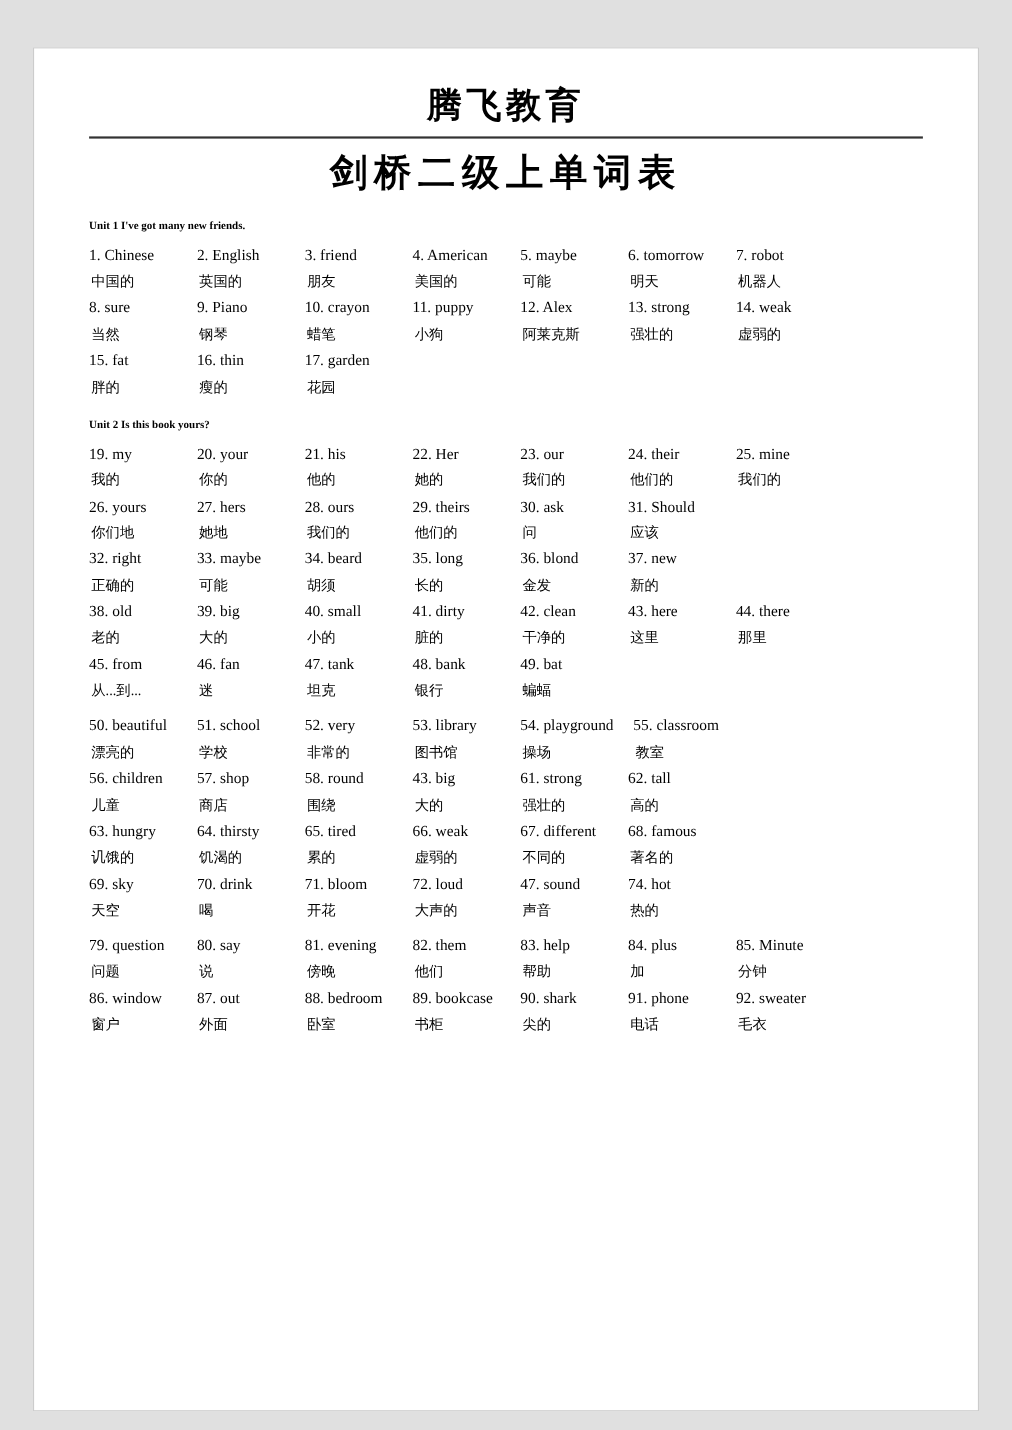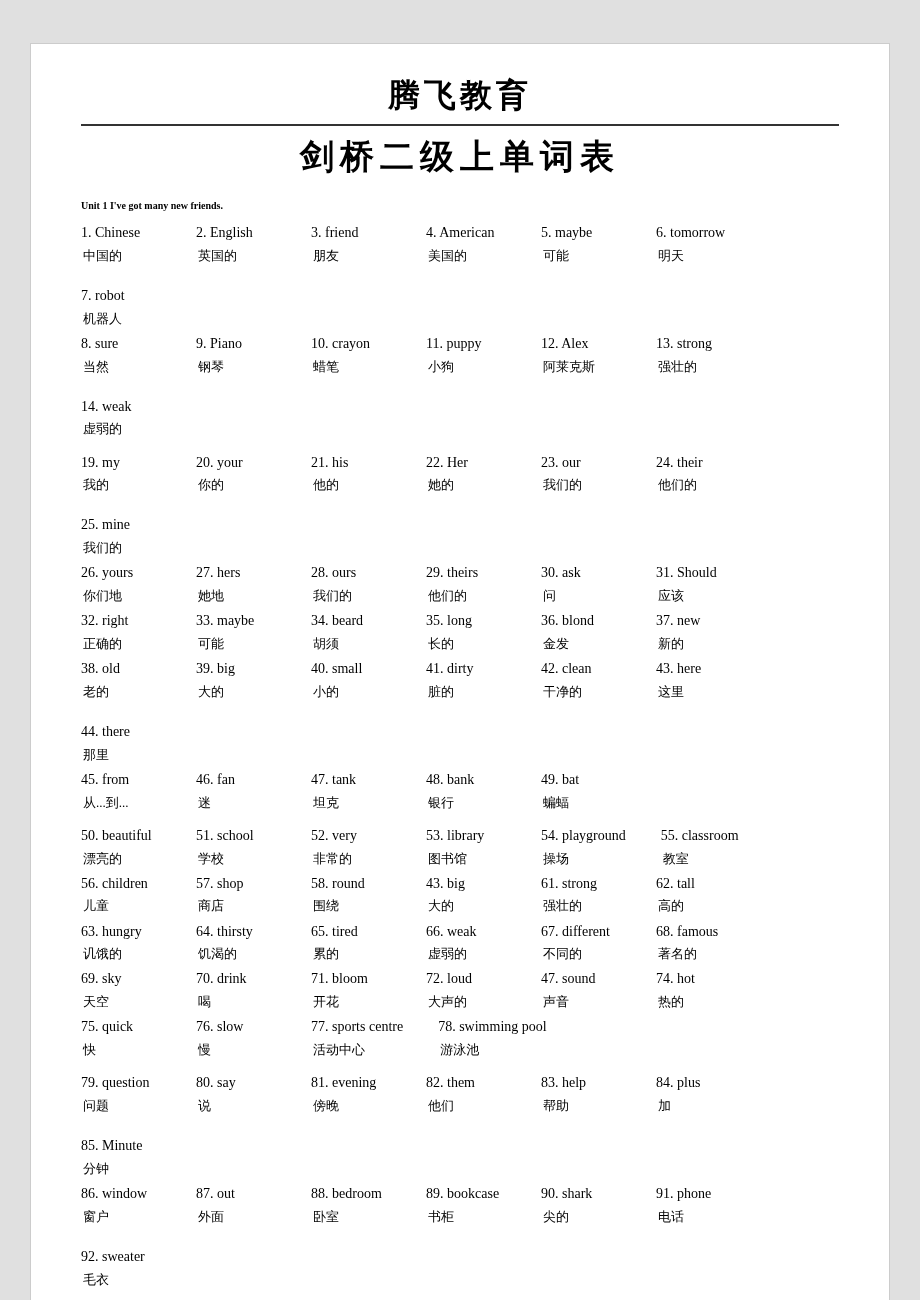--- a/index.html
+++ b/index.html
@@ -49,21 +49,20 @@
     }
     .vocab-section {
       margin-bottom: 10px;
     }
     .vocab-row {
       display: flex;
       flex-wrap: wrap;
       align-items: flex-end;
       margin-bottom: 2px;
       line-height: 1.7;
-      gap: 17px;
     }
     .vocab-item {
       display: inline-flex;
       flex-direction: column;
       align-items: flex-start;
       margin-right: 18px;
       min-width: 80px;
     }
     .vocab-item .en {
       font-size: 14px;
@@ -141,22 +140,37 @@
           </div>
           <div class="vocab-item">
             <span class="en">13. strong</span>
             <span class="cn">强壮的</span>
           </div>
           <div class="vocab-item">
             <span class="en">14. weak</span>
             <span class="cn">虚弱的</span>
           </div>
         </div>
+        <div class="vocab-row">
+          <div class="vocab-item">
+            <span class="en">15. fat</span>
+            <span class="cn">胖的</span>
+          </div>
+          <div class="vocab-item">
+            <span class="en">16. thin</span>
+            <span class="cn">瘦的</span>
+          </div>
+          <div class="vocab-item">
+            <span class="en">17. garden</span>
+            <span class="cn">花园</span>
+          </div>
+        </div>
       </div>
       <div class="vocab-section">
+        <div class="unit-title">Unit 2   Is this book yours?</div>
         <div class="vocab-row">
           <div class="vocab-item">
             <span class="en">19. my</span>
             <span class="cn">我的</span>
           </div>
           <div class="vocab-item">
             <span class="en">20. your</span>
             <span class="cn">你的</span>
           </div>
           <div class="vocab-item">
@@ -381,38 +395,20 @@
             <span class="en">72. loud</span>
             <span class="cn">大声的</span>
           </div>
           <div class="vocab-item">
             <span class="en">47. sound</span>
             <span class="cn">声音</span>
           </div>
           <div class="vocab-item">
             <span class="en">74. hot</span>
             <span class="cn">热的</span>
-          </div>
-        </div>
-        <div class="vocab-row">
-          <div class="vocab-item">
-            <span class="en">75. quick</span>
-            <span class="cn">快</span>
-          </div>
-          <div class="vocab-item">
-            <span class="en">76. slow</span>
-            <span class="cn">慢</span>
-          </div>
-          <div class="vocab-item">
-            <span class="en">77. sports centre</span>
-            <span class="cn">活动中心</span>
-          </div>
-          <div class="vocab-item">
-            <span class="en">78. swimming pool</span>
-            <span class="cn">游泳池</span>
           </div>
         </div>
       </div>
       <div class="vocab-section">
         <div class="vocab-row">
           <div class="vocab-item">
             <span class="en">79. question</span>
             <span class="cn">问题</span>
           </div>
           <div class="vocab-item">

